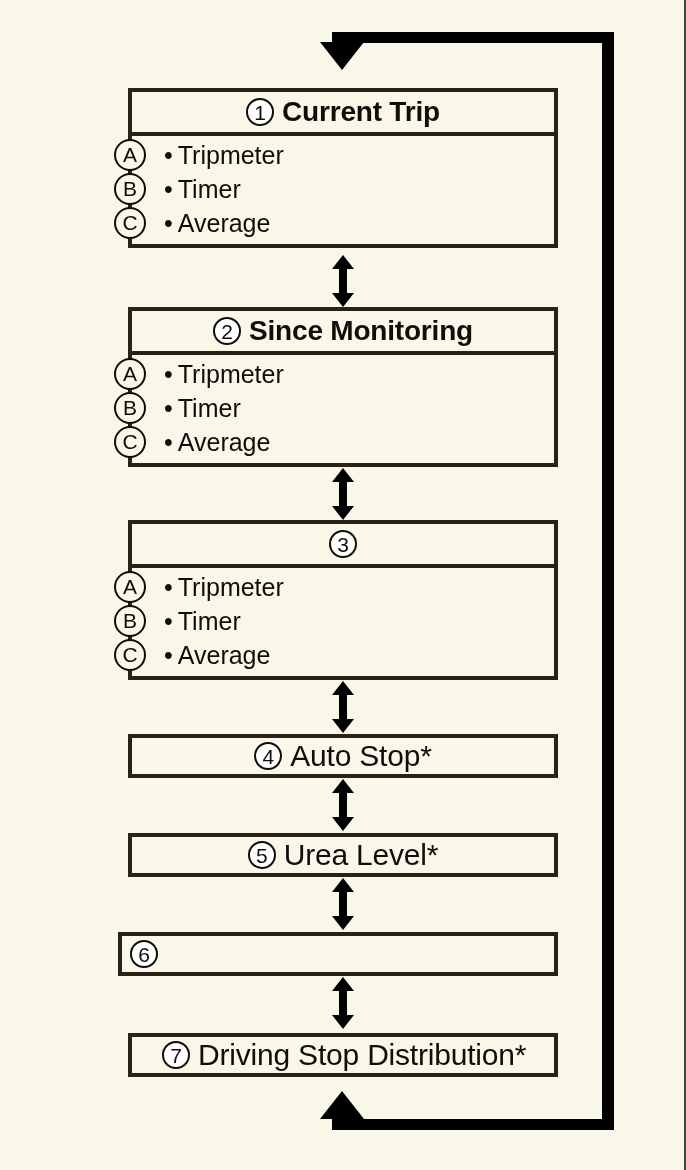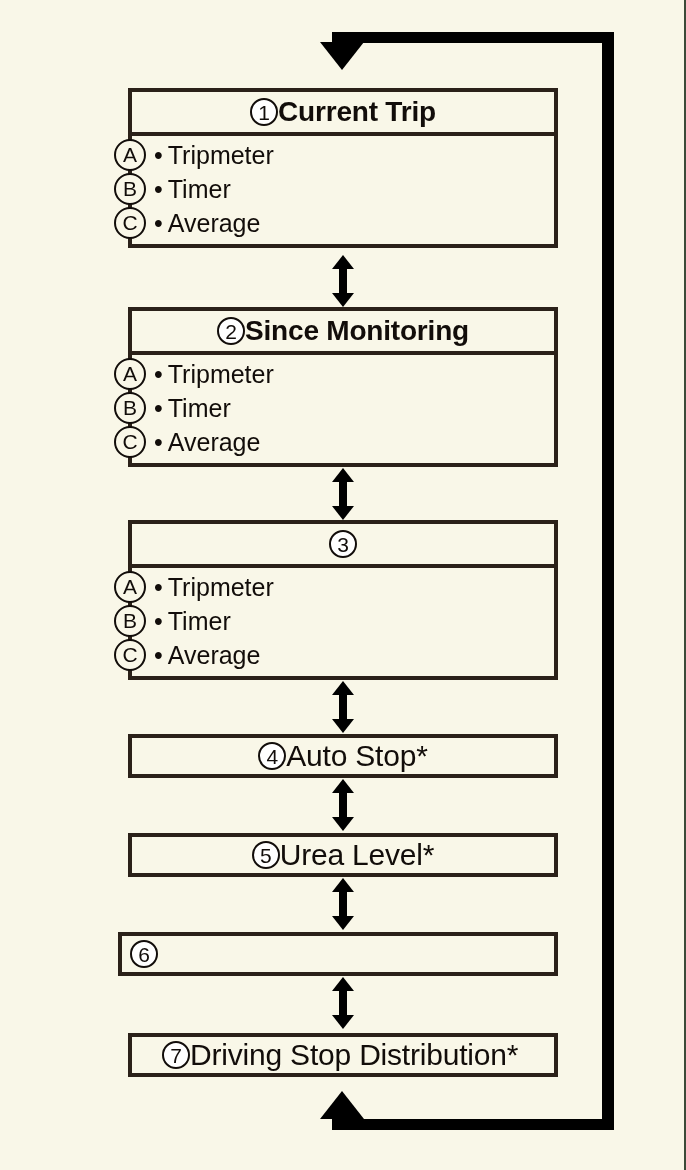--- a/index.html
+++ b/index.html
@@ -56,20 +56,21 @@
     align-items: center;
     justify-content: center;
     box-sizing: border-box;
   }
   .block-title {
     font-size: 28px;
     font-weight: bold;
     color: #120d0a;
     letter-spacing: -0.2px;
     white-space: nowrap;
+    margin-left: 8px;
   }
   .block-simple {
     display: flex;
     align-items: center;
     justify-content: center;
     height: 44px;
   }
   .block-simple .block-title {
     font-weight: normal;
     font-size: 30px;
@@ -120,21 +121,21 @@
     background: #f9f7e8;
     display: flex;
     align-items: center;
     justify-content: center;
     font-size: 21px;
     color: #120d0a;
     box-sizing: border-box;
     z-index: 4;
   }
   .row-text {
-    margin-left: 22px;
+    margin-left: 32px;
     font-size: 25px;
     color: #120d0a;
     white-space: nowrap;
   }
   .row-bullet { margin-right: 5px; }
 
   
   .connector {
     position: absolute;
     left: 332px;

